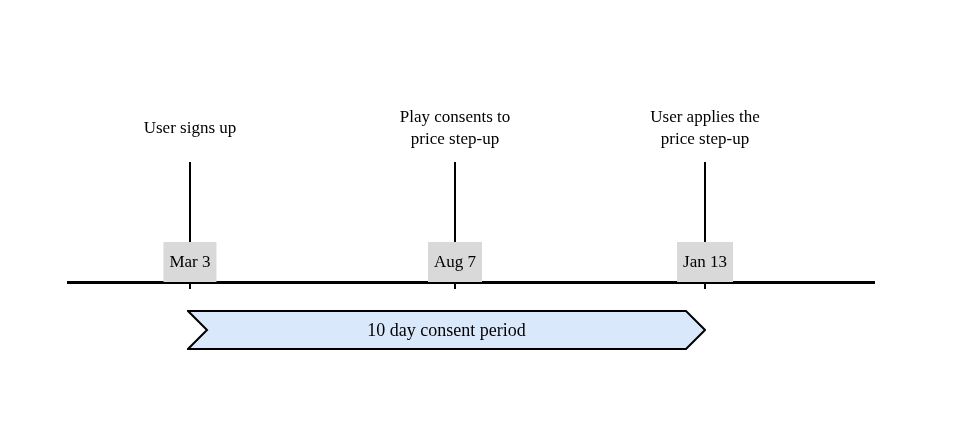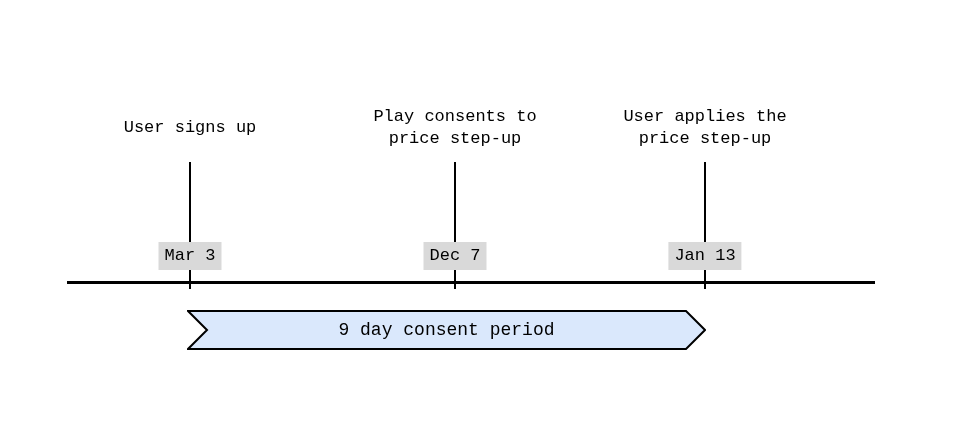--- a/index.html
+++ b/index.html
@@ -3,21 +3,21 @@
 <meta charset="utf-8">
 <style>
   * { margin: 0; padding: 0; box-sizing: border-box; }
   html, body { background: #ffffff; }
   .canvas {
     position: relative;
     width: 958px;
     height: 446px;
     background: var(--background, #ffffff);
     color: var(--text, #000000);
-    font-family: Liberation Mono, monospace;
+    font-family: Liberation Serif, serif;
     overflow: hidden;
   }
   .axis {
     position: absolute;
     left: 67px;
     top: 281px;
     width: 808px;
     height: 3px;
     background: var(--line, #000000);
   }
@@ -53,21 +53,21 @@
     background: var(--line, #000000);
   }
   .date-badge {
     position: absolute;
     top: 242px;
     left: 0;
     transform: translateX(-50%);
     background: var(--date-badge-bg, #d9d9d9);
     font-size: 17px;
     line-height: 20px;
-    padding: 4px 6px;
+    padding: 10px 6px;
     white-space: nowrap;
   }
   .banner {
     position: absolute;
     left: 187px;
     top: 310px;
     width: 519px;
     height: 40px;
   }
   .banner svg { display: block; width: 519px; height: 40px; }
@@ -101,32 +101,32 @@
     <div class="tick"></div>
     <div class="date-badge">Mar 3</div>
   </div>
 
   <div class="marker" style="left:455px">
     <div class="evt-label">
       <span class="evt-line">Play consents to</span>
       <span class="evt-line">price step-up</span>
     </div>
     <div class="tick"></div>
-    <div class="date-badge">Dec 7</div>
+    <div class="date-badge">Aug 7</div>
   </div>
 
   <div class="marker" style="left:705px">
     <div class="evt-label">
       <span class="evt-line">User applies the</span>
       <span class="evt-line">price step-up</span>
     </div>
     <div class="tick"></div>
     <div class="date-badge">Jan 13</div>
   </div>
 
   <div class="banner">
     <svg viewBox="0 0 519 40" aria-hidden="true">
       <polygon points="1,1 499,1 518,20 499,39 1,39 20,20"></polygon>
     </svg>
-    <div class="banner-label">9 day consent period</div>
+    <div class="banner-label">10 day consent period</div>
   </div>
 
 </div>
 
 </body></html>

